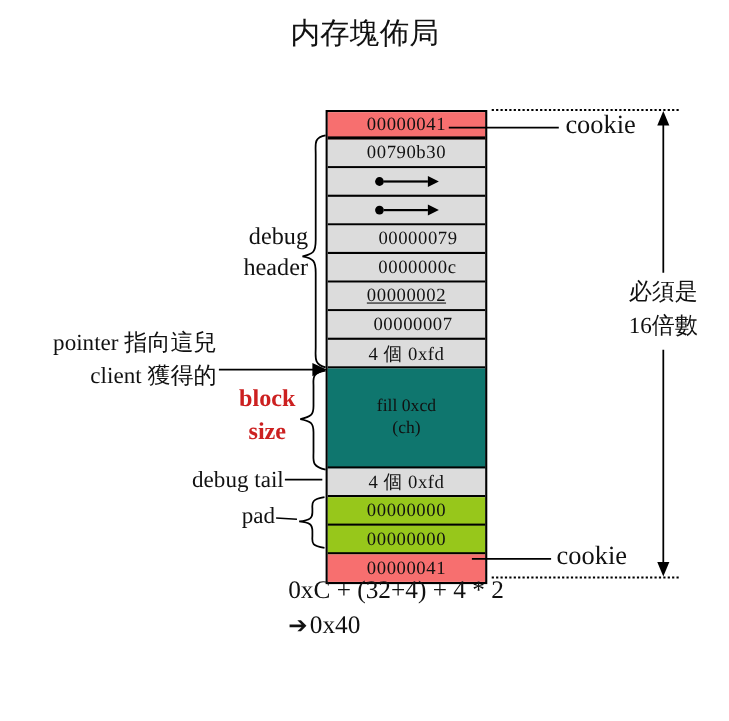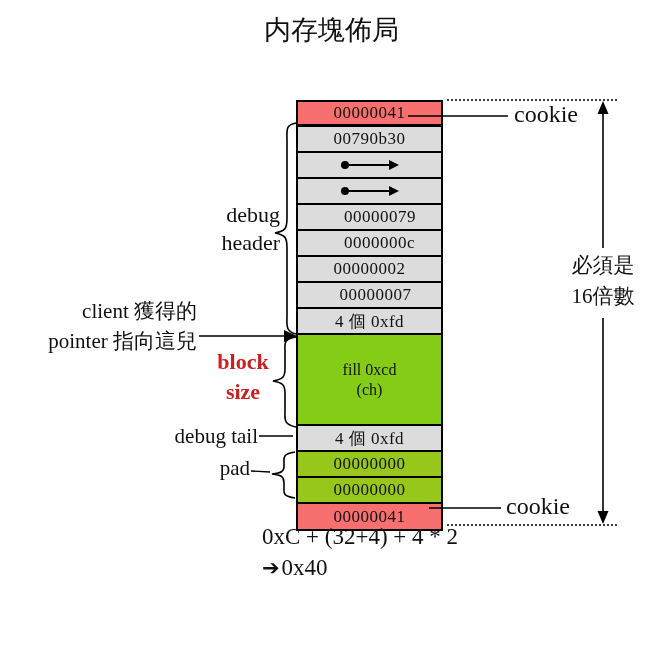--- a/index.html
+++ b/index.html
@@ -62,24 +62,24 @@
     </div>
     <div class="cell" style="background-color: rgb(220, 220, 220);">
       <span class="ptr">
           <span class="ptr-dot"></span>
           <span class="ptr-line"></span>
           <span class="ptr-head"></span>
         </span>
     </div>
     <div class="cell" style="background-color: rgb(220, 220, 220); padding-left: 21px;">00000079</div>
     <div class="cell" style="background-color: rgb(220, 220, 220); padding-left: 20px;">0000000c</div>
-    <div class="cell" style="background-color: rgb(220, 220, 220);">00000002</div>
+    <div class="cell" style="background-color: rgb(220, 220, 220); text-decoration: underline;">00000002</div>
     <div class="cell" style="background-color: rgb(220, 220, 220); padding-left: 12px;">00000007</div>
     <div class="cell" style="background-color: rgb(220, 220, 220);">4 個 0xfd</div>
-    <div class="cell tall" style="background-color: #84cc16;">
+    <div class="cell tall" style="background-color: #0f766e;">
       <span>fill  0xcd</span>
       <span>(ch)</span>
     </div>
     <div class="cell" style="background-color: rgb(220, 220, 220);">4 個 0xfd</div>
     <div class="cell" style="background-color: rgb(151, 199, 27);">00000000</div>
     <div class="cell" style="background-color: rgb(151, 199, 27);">00000000</div>
     <div class="cell last" style="background-color: rgb(247, 111, 111);">00000041</div>
   </div>
 
   <svg id="overlay" class="abs" width="663" height="655" viewBox="0 0 663 655">
@@ -108,22 +108,22 @@
     <polygon points="603,101 597.5,114 608.5,114" fill="#000"></polygon>
     <polygon points="603,524 597.5,511 608.5,511" fill="#000"></polygon>
   </svg>
 
   <div class="abs lbl" id="lbl-debug-header">
     <div>debug</div>
     <div>header</div>
   </div>
 
   <div class="abs lbl" id="lbl-client">
+    <div>pointer 指向這兒</div>
     <div>client 獲得的</div>
-    <div>pointer 指向這兒</div>
   </div>
 
   <div class="abs lbl" id="lbl-block-size" style="color: rgb(204, 32, 32);">
     <div>block</div>
     <div>size</div>
   </div>
 
   <div class="abs lbl" id="lbl-debug-tail">debug tail</div>
   <div class="abs lbl" id="lbl-pad">pad</div>
 

